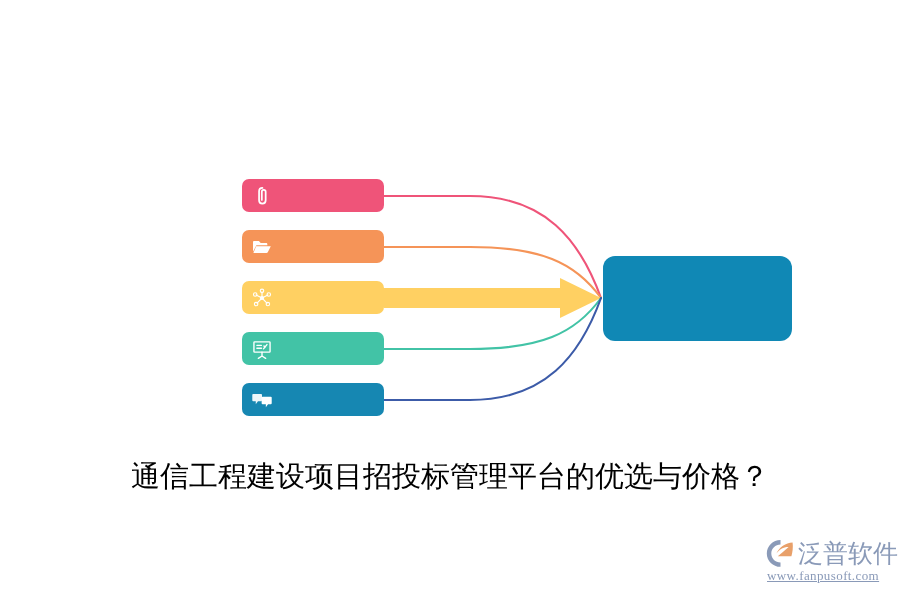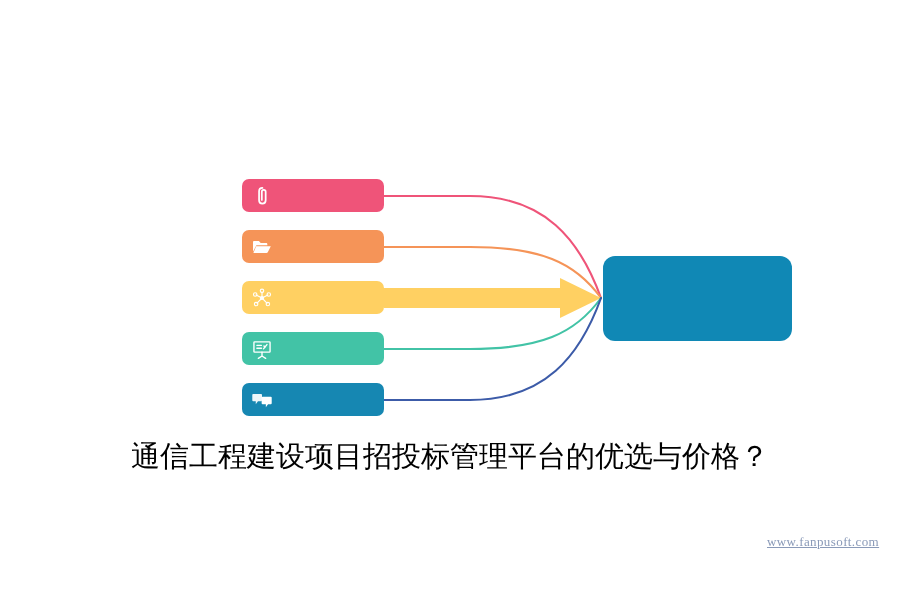--- a/index.html
+++ b/index.html
@@ -40,21 +40,21 @@
     height: 22px;
     display: block;
     line-height: 0;
   }
   .cat-bar .bar-icon svg { display: block; }
 
   
   #headline {
     position: absolute;
     left: 0;
-    top: 434px;
+    top: 454px;
     width: 900px;
     text-align: center;
     font-size: 29px;
     line-height: 44px;
     color: #000000;
     letter-spacing: 0px;
     white-space: nowrap;
     font-family: Liberation Serif, serif;
   }
 
@@ -179,16 +179,27 @@
                  L12.6 16.6 C12.0 16.6 11.6 16.2 11.6 15.6 L11.6 9.4
                  C11.6 8.8 12.0 8.4 12.6 8.4 Z" fill="#ffffff"></path>
       </svg>
     </span>
     <span></span>
   </div>
 
   <div id="headline">通信工程建设项目招投标管理平台的优选与价格？</div>
 
   <div id="logo">
+    <div id="logo-row">
+      <span id="logo-mark">
+        <svg viewBox="0 0 30 30" width="30" height="30">
+          <path d="M15.5 2.0 C7.9 2.0 1.8 8.0 1.8 15.4 C1.8 22.8 7.9 28.8 15.5 28.8
+                   L15.5 24.4 C10.4 24.4 6.3 20.4 6.3 15.4 C6.3 10.4 10.4 6.4 15.5 6.4 Z" fill="#8a9ab8"></path>
+          <path d="M27.6 4.4 C20.6 4.8 14.2 9.0 11.4 15.6 C14.0 11.4 18.6 8.8 23.6 8.9
+                   C20.0 12.0 16.4 15.2 12.8 18.3 L26.4 18.3 C27.6 14.0 28.2 9.2 27.6 4.4 Z" fill="#e8a06a"></path>
+        </svg>
+      </span>
+      <span id="logo-word">泛普软件</span>
+    </div>
     <div id="logo-url">www.fanpusoft.com</div>
   </div>
 
 </div>
 
 </body></html>

